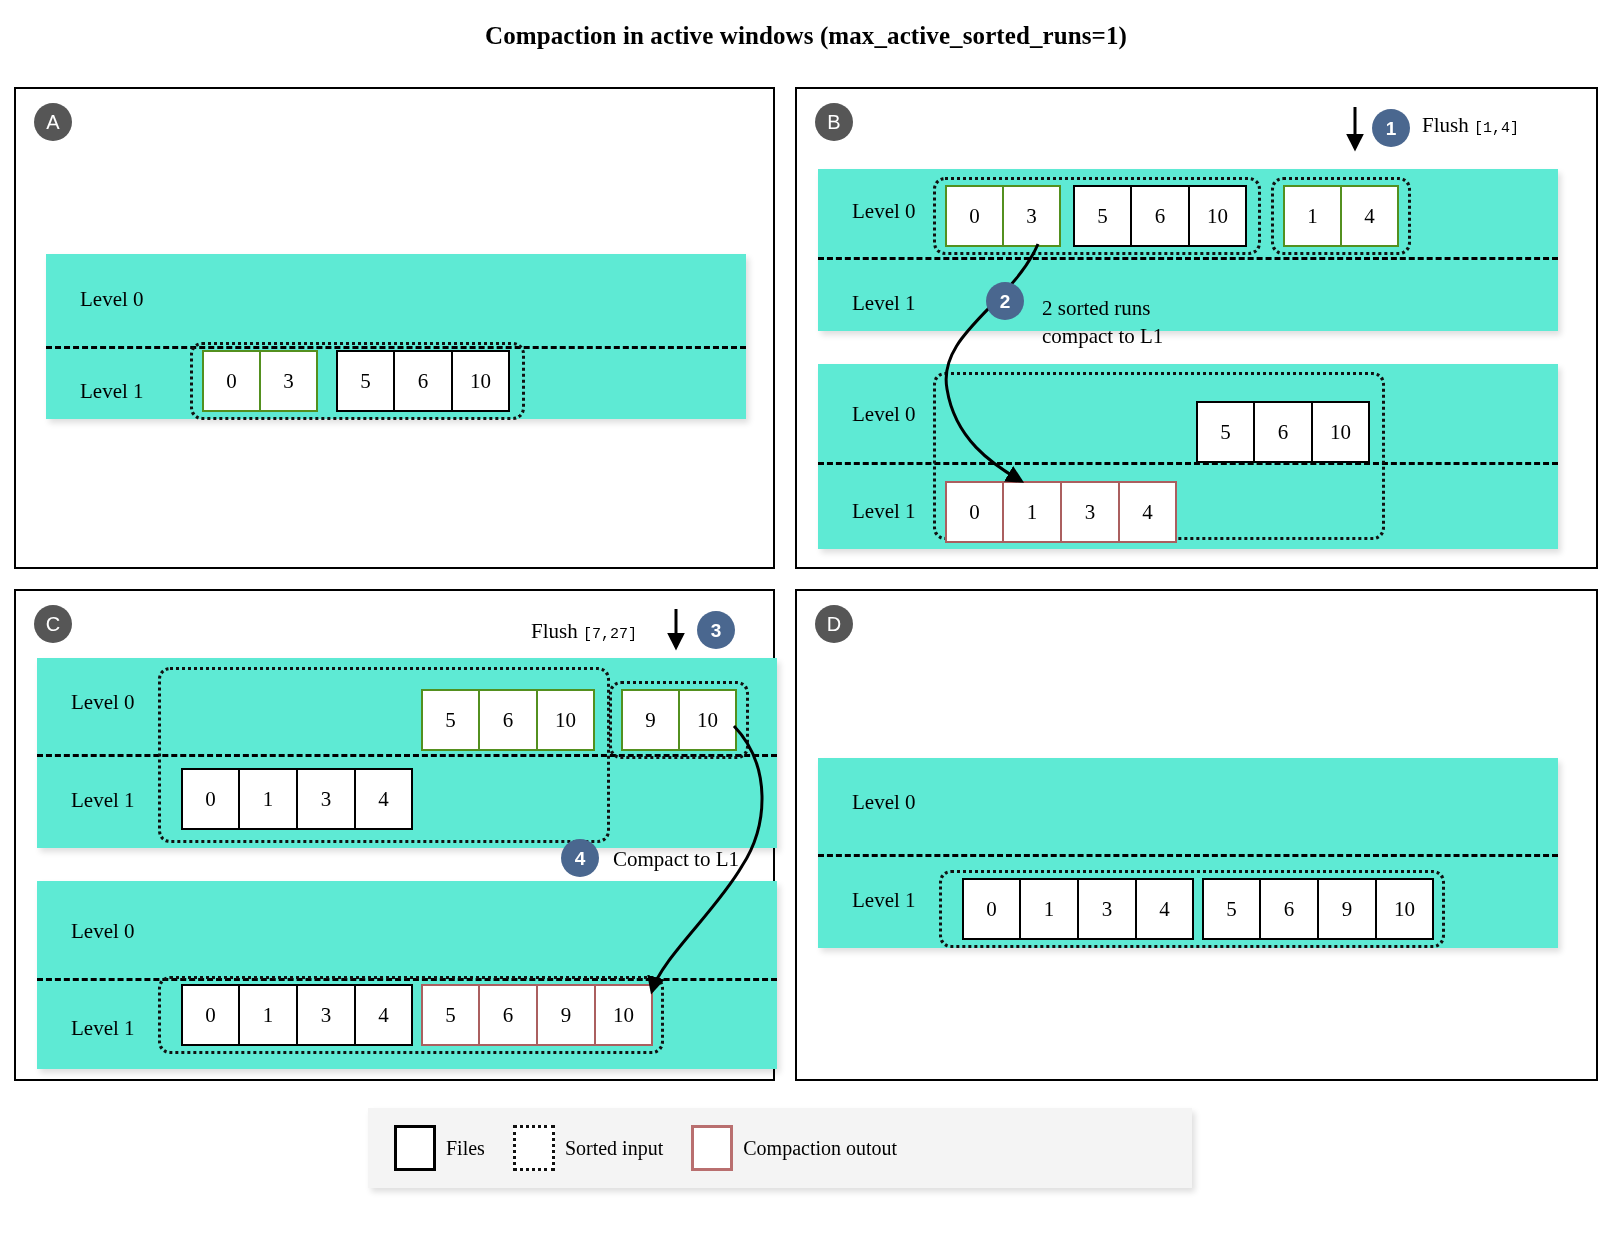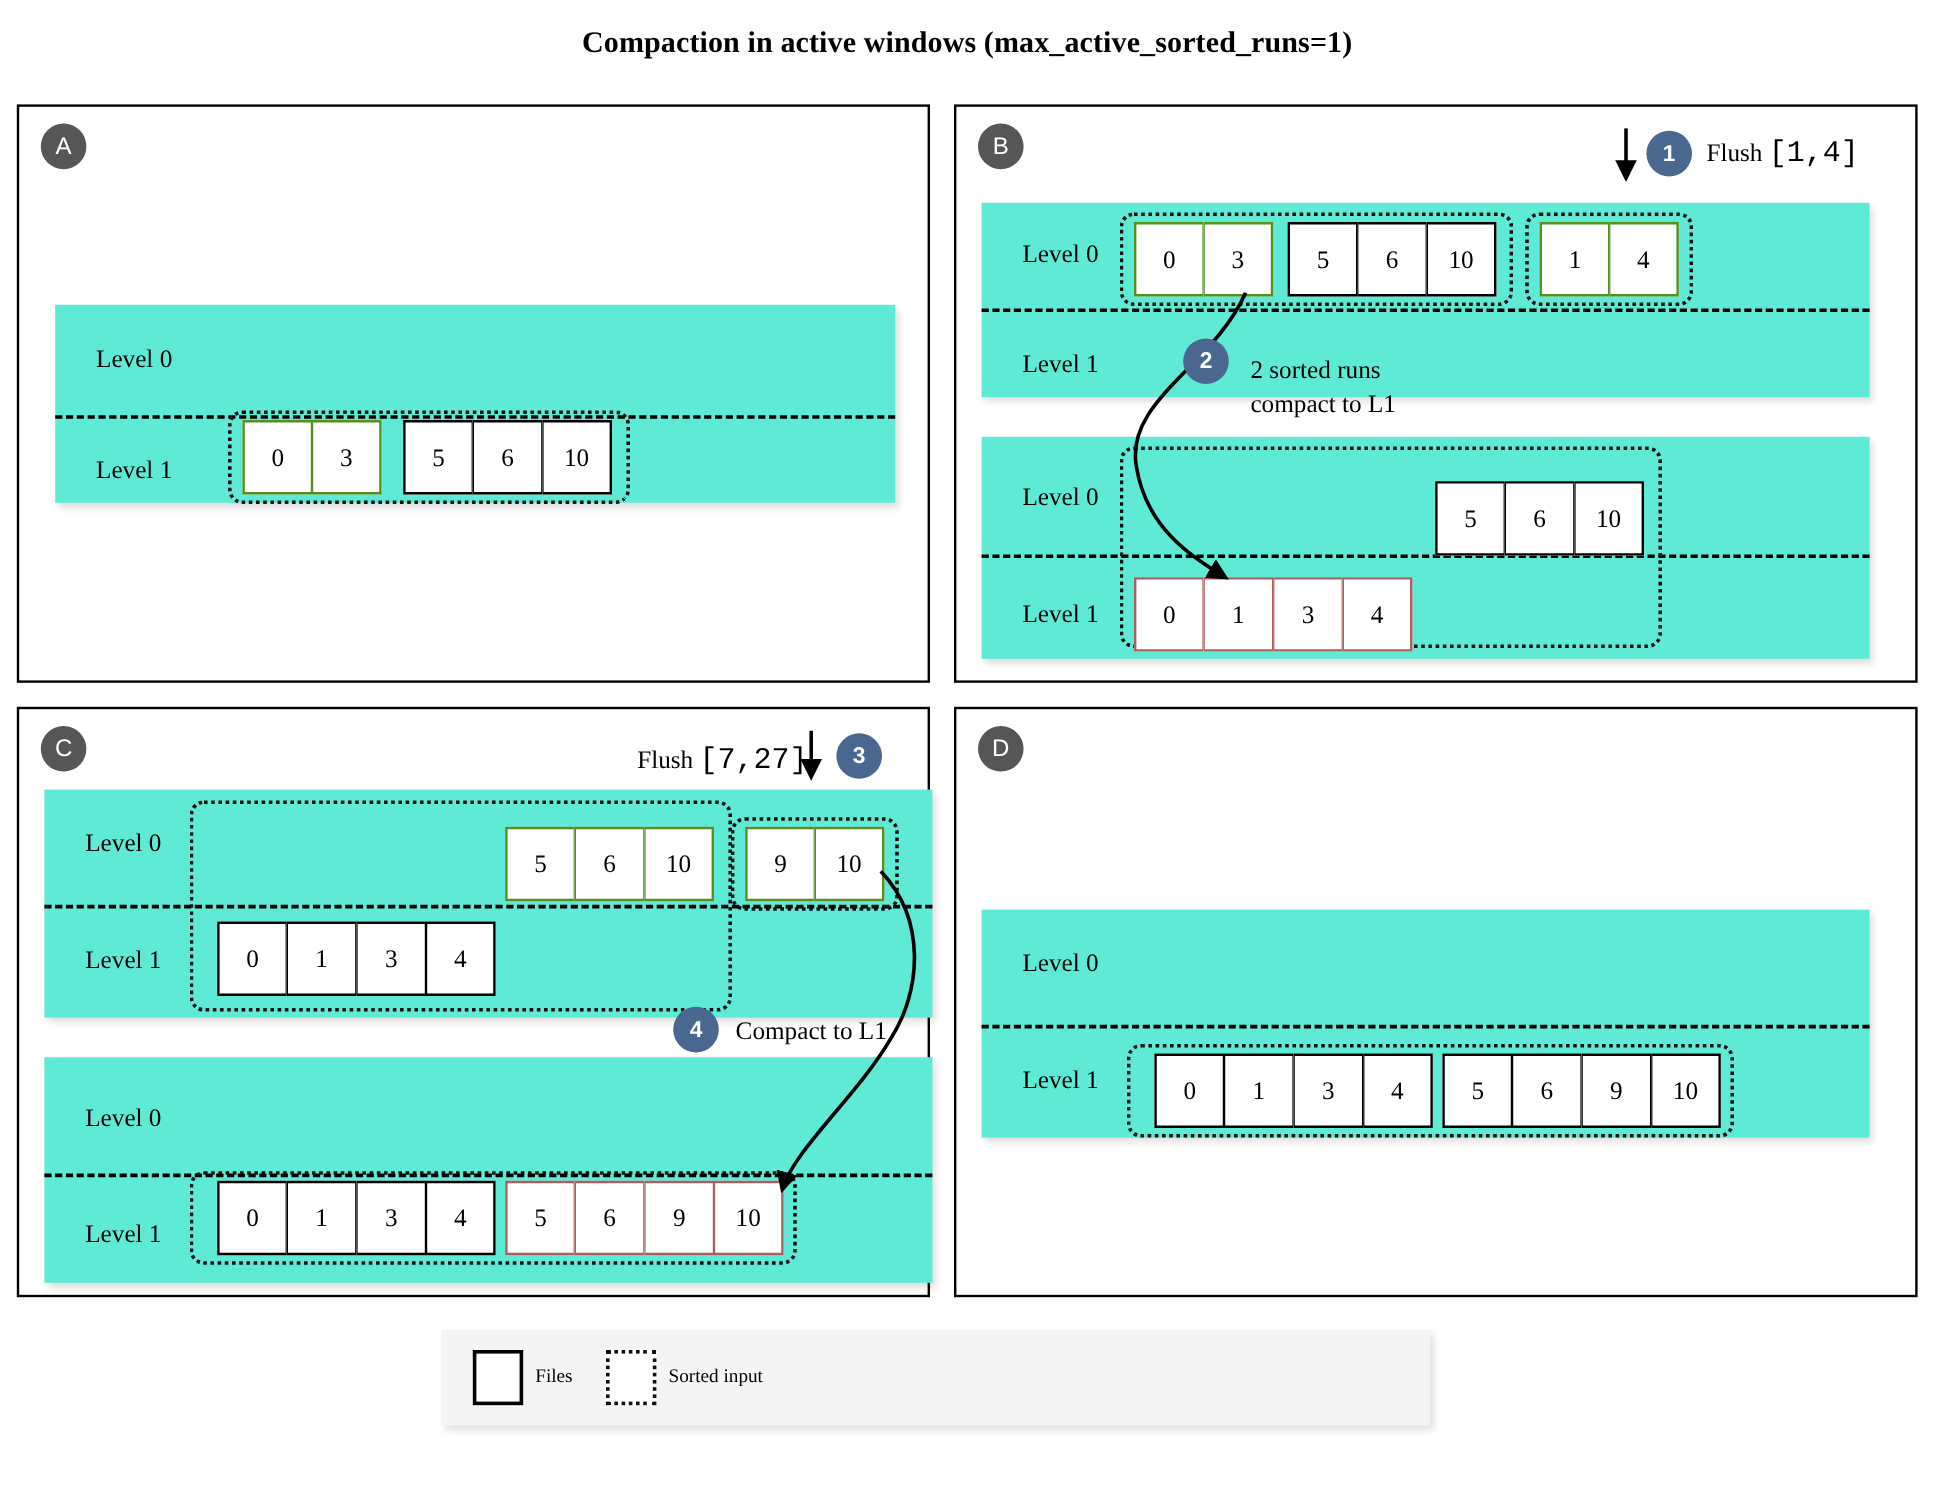--- a/index.html
+++ b/index.html
@@ -107,42 +107,42 @@
   .note {
     position: absolute;
     font-size: 21px;
     font-family: "Liberation Serif", "DejaVu Serif", serif;
     white-space: nowrap;
     z-index: 8;
     line-height: 1.35;
   }
   .mono {
     font-family: "Liberation Mono", "DejaVu Sans Mono", monospace;
-    font-size: 25px;
+    font-size: 15px;
   }
 
   svg.ov { position: absolute; left: 0; top: 0; overflow: visible; z-index: 7; pointer-events: none; }
 
   
   .legend {
     position: absolute; left: 368px; top: 1108px;
     width: 824px; height: 80px;
     background: #f4f4f4;
     box-shadow: 3px 4px 6px rgba(0,0,0,0.13);
     display: flex; align-items: center;
     padding-left: 26px;
     gap: 6px;
   }
   .lg-item { display: flex; align-items: center; gap: 10px; margin-right: 22px; }
   .lg-box { width: 42px; height: 46px; background: #fff; }
   .lg-box.files   { border: 3px solid #000; }
   .lg-box.sorted  { border: 3px dotted #111; }
   .lg-box.cin     { border: 3px solid #8ab06a; }
   .lg-box.cout    { border: 3px solid #b96f6f; }
-  .lg-text { font-size: 16px; font-family: "Liberation Serif", "DejaVu Serif", serif; white-space: nowrap; }
+  .lg-text { font-size: 20px; font-family: "Liberation Serif", "DejaVu Serif", serif; white-space: nowrap; }
 </style>
 </head>
 <body>
 
 <div class="page">
 
   <div class="title">Compaction in active windows (max_active_sorted_runs=1)</div>
 
   <div class="panel" id="panel-a">
     <div class="panel-badge">A</div>
@@ -340,15 +340,19 @@
 
   <div class="legend">
     <div class="lg-item">
       <div class="lg-box files"></div>
       <div class="lg-text">Files</div>
     </div>
     <div class="lg-item">
       <div class="lg-box sorted"></div>
       <div class="lg-text">Sorted input</div>
     </div>
+    <div class="lg-item">
+      <div class="lg-box cout"></div>
+      <div class="lg-text">Compaction outout</div>
+    </div>
   </div>
 
 </div>
 
 </body></html>

